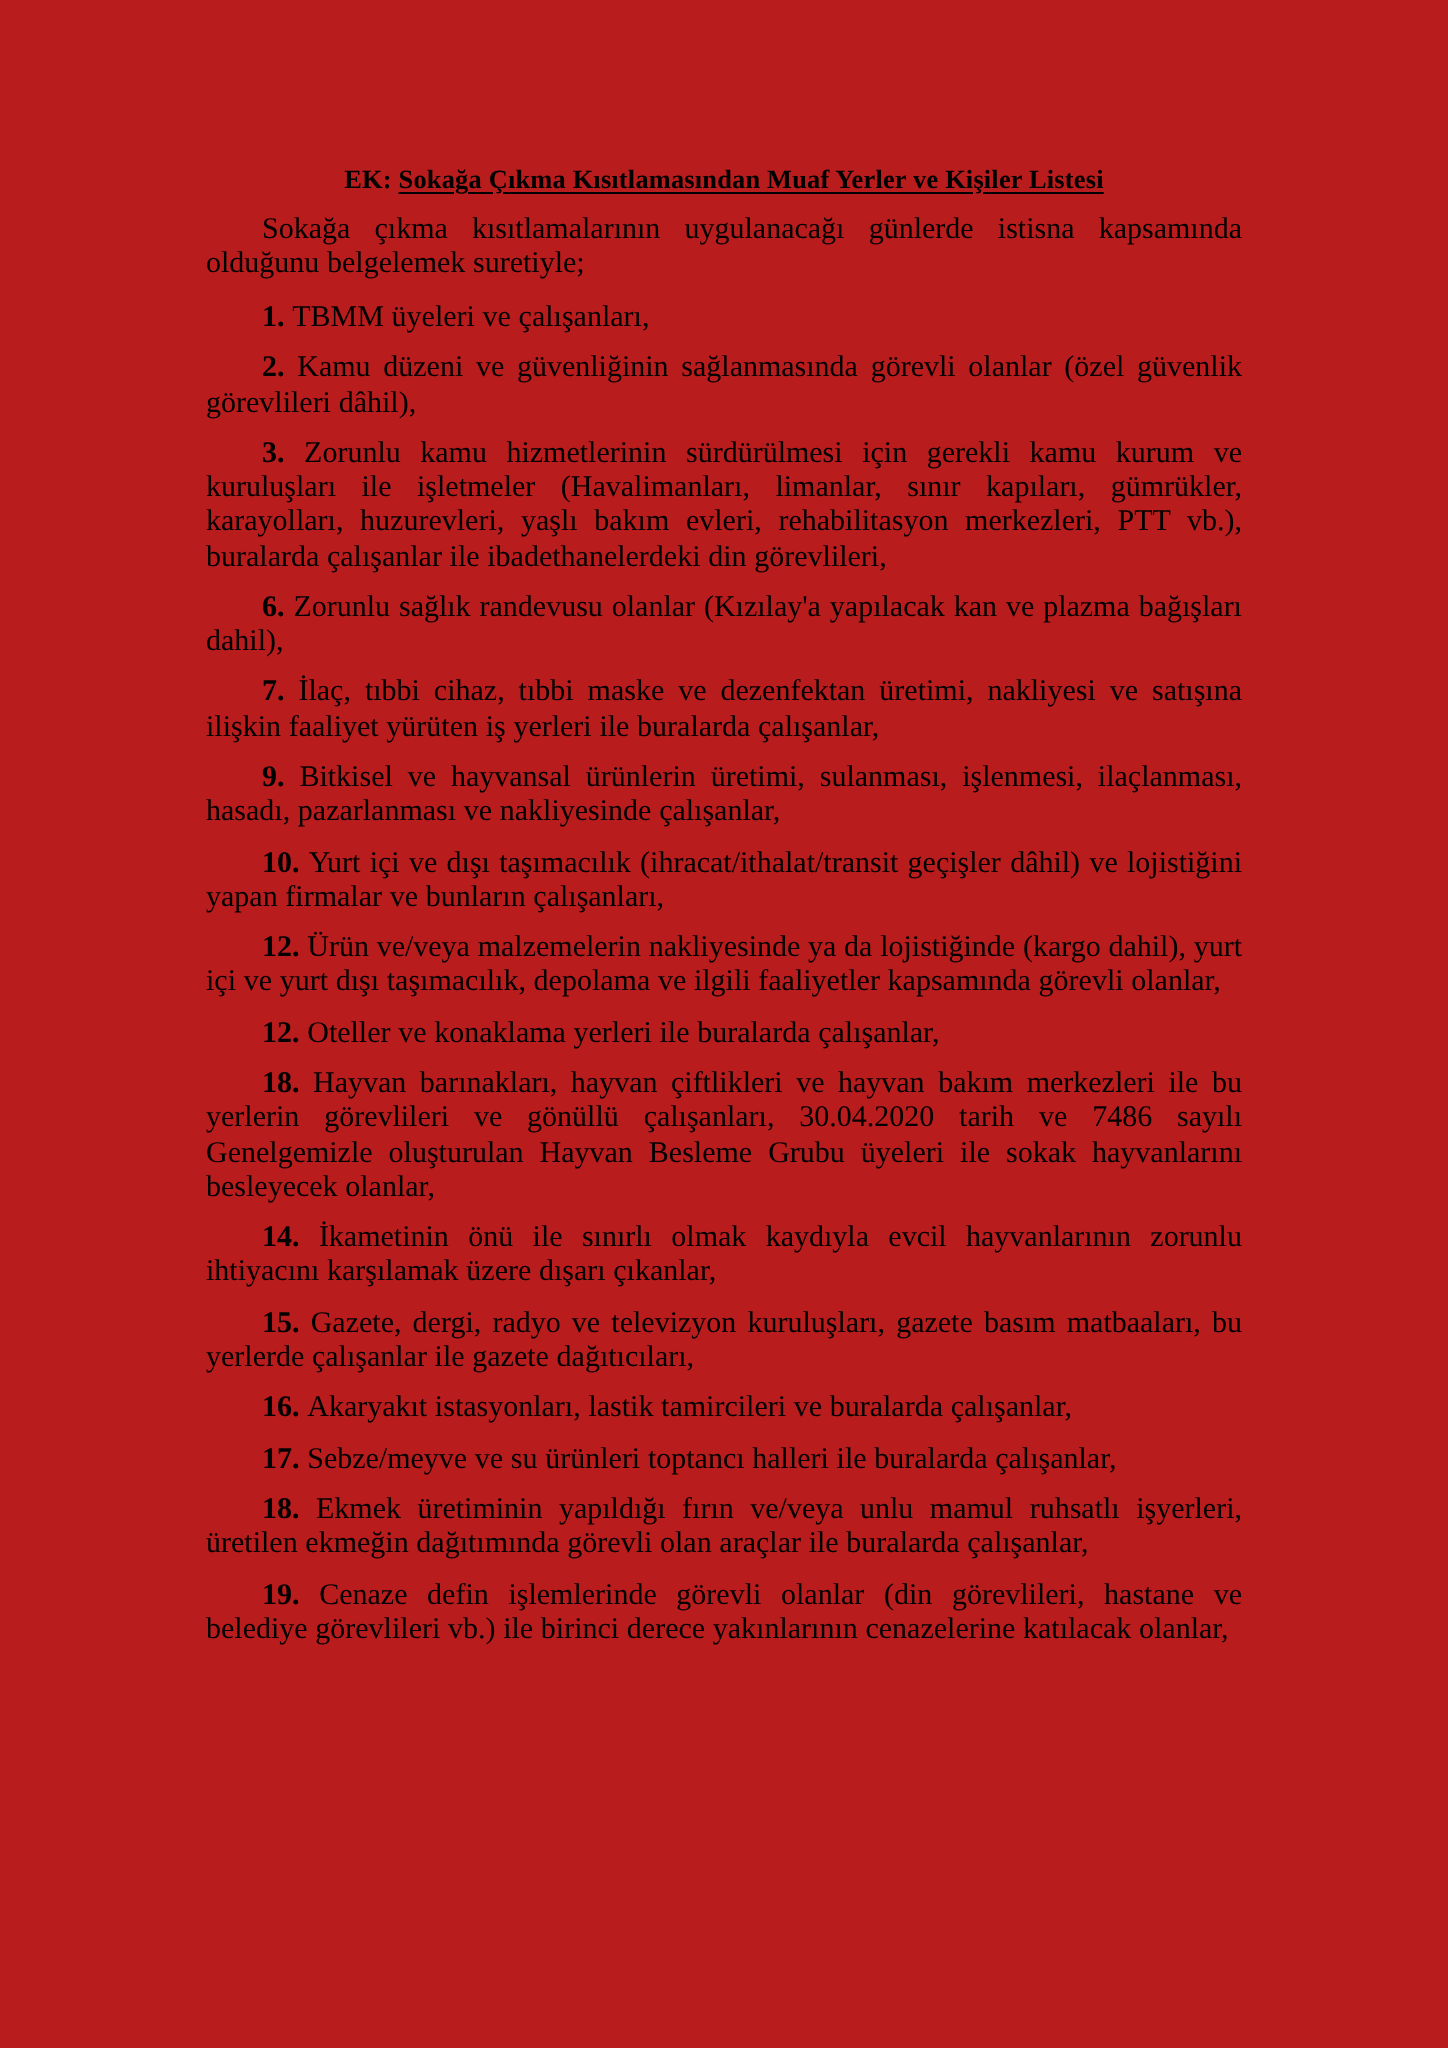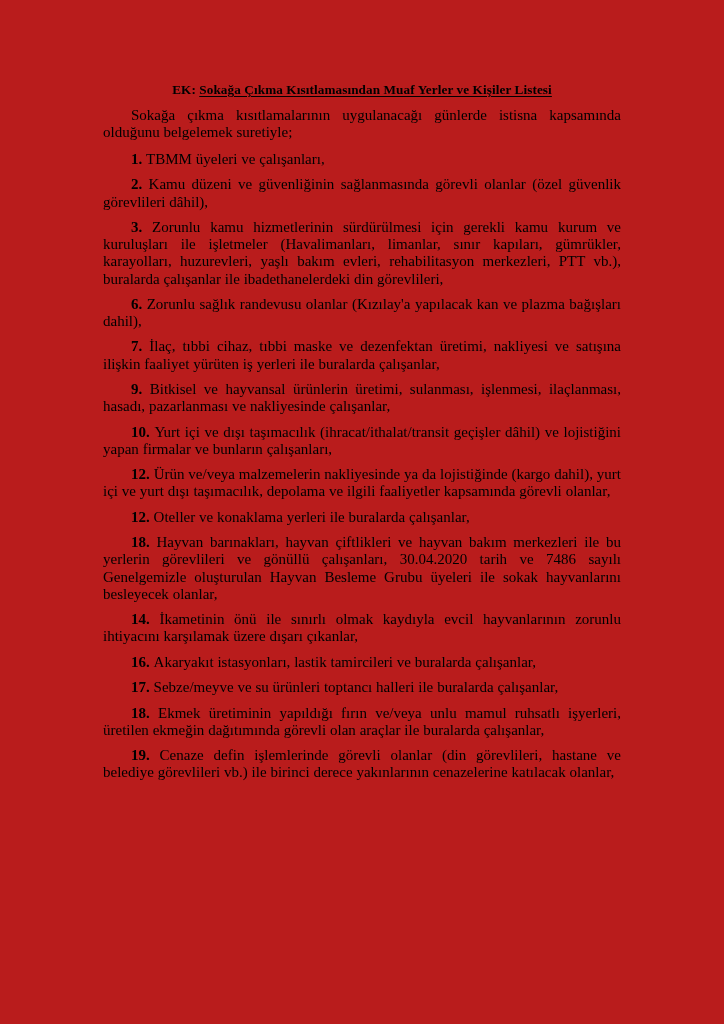--- a/index.html
+++ b/index.html
@@ -75,20 +75,21 @@
       <p class="para"><span class="num">2. </span><span>Kamu düzeni ve güvenliğinin sağlanmasında görevli olanlar (özel güvenlik görevlileri dâhil),</span></p>
       <p class="para"><span class="num">3. </span><span>Zorunlu kamu hizmetlerinin sürdürülmesi için gerekli kamu kurum ve kuruluşları ile işletmeler (Havalimanları, limanlar, sınır kapıları, gümrükler, karayolları, huzurevleri, yaşlı bakım evleri, rehabilitasyon merkezleri, PTT vb.), buralarda çalışanlar ile ibadethanelerdeki din görevlileri,</span></p>
       <p class="para"><span class="num">6. </span><span>Zorunlu sağlık randevusu olanlar (Kızılay'a yapılacak kan ve plazma bağışları dahil),</span></p>
       <p class="para"><span class="num">7. </span><span>İlaç, tıbbi cihaz, tıbbi maske ve dezenfektan üretimi, nakliyesi ve satışına ilişkin faaliyet yürüten iş yerleri ile buralarda çalışanlar,</span></p>
       <p class="para"><span class="num">9. </span><span>Bitkisel ve hayvansal ürünlerin üretimi, sulanması, işlenmesi, ilaçlanması, hasadı, pazarlanması ve nakliyesinde çalışanlar,</span></p>
       <p class="para"><span class="num">10. </span><span>Yurt içi ve dışı taşımacılık (ihracat/ithalat/transit geçişler dâhil) ve lojistiğini yapan firmalar ve bunların çalışanları,</span></p>
       <p class="para"><span class="num">12. </span><span>Ürün ve/veya malzemelerin nakliyesinde ya da lojistiğinde (kargo dahil), yurt içi ve yurt dışı taşımacılık, depolama ve ilgili faaliyetler kapsamında görevli olanlar,</span></p>
       <p class="para"><span class="num">12. </span><span>Oteller ve konaklama yerleri ile buralarda çalışanlar,</span></p>
       <p class="para"><span class="num">18. </span><span>Hayvan barınakları, hayvan çiftlikleri ve hayvan bakım merkezleri ile bu yerlerin görevlileri ve gönüllü çalışanları, 30.04.2020 tarih ve 7486 sayılı  Genelgemizle oluşturulan Hayvan Besleme Grubu üyeleri ile sokak hayvanlarını besleyecek olanlar,</span></p>
       <p class="para"><span class="num">14. </span><span>İkametinin önü ile sınırlı olmak kaydıyla evcil hayvanlarının zorunlu ihtiyacını karşılamak üzere dışarı çıkanlar,</span></p>
+      <p class="para"><span class="num">15. </span><span>Gazete, dergi, radyo ve televizyon kuruluşları, gazete basım matbaaları, bu yerlerde çalışanlar ile gazete dağıtıcıları,</span></p>
       <p class="para"><span class="num">16. </span><span>Akaryakıt istasyonları, lastik tamircileri ve buralarda çalışanlar,</span></p>
       <p class="para"><span class="num">17. </span><span>Sebze/meyve ve su ürünleri toptancı halleri ile buralarda çalışanlar,</span></p>
       <p class="para"><span class="num">18. </span><span>Ekmek üretiminin yapıldığı fırın ve/veya unlu mamul ruhsatlı işyerleri, üretilen ekmeğin dağıtımında görevli olan araçlar ile buralarda çalışanlar,</span></p>
       <p class="para"><span class="num">19. </span><span>Cenaze defin işlemlerinde görevli olanlar (din görevlileri, hastane ve belediye görevlileri vb.) ile birinci derece yakınlarının cenazelerine katılacak olanlar,</span></p>
     </div>
 
   </div>
 </div>
 
 </body></html>

